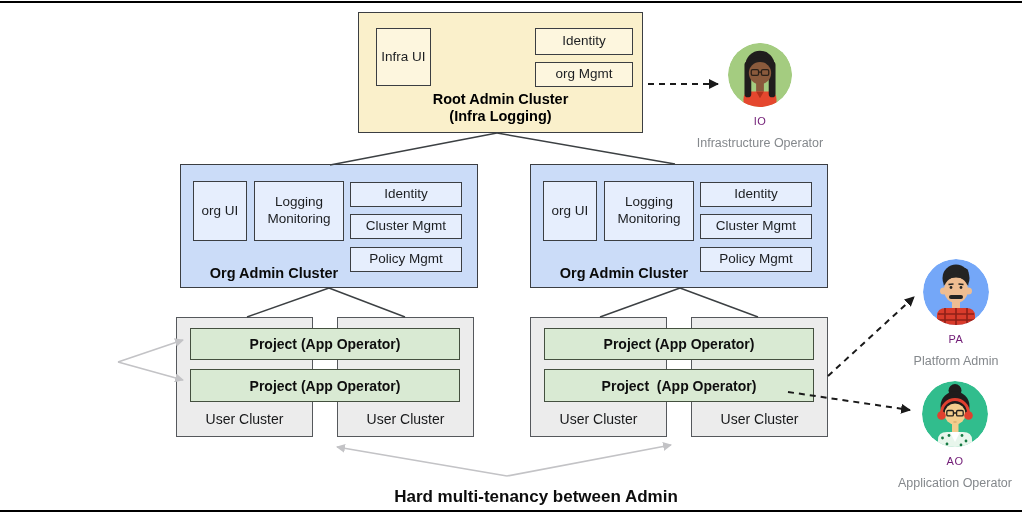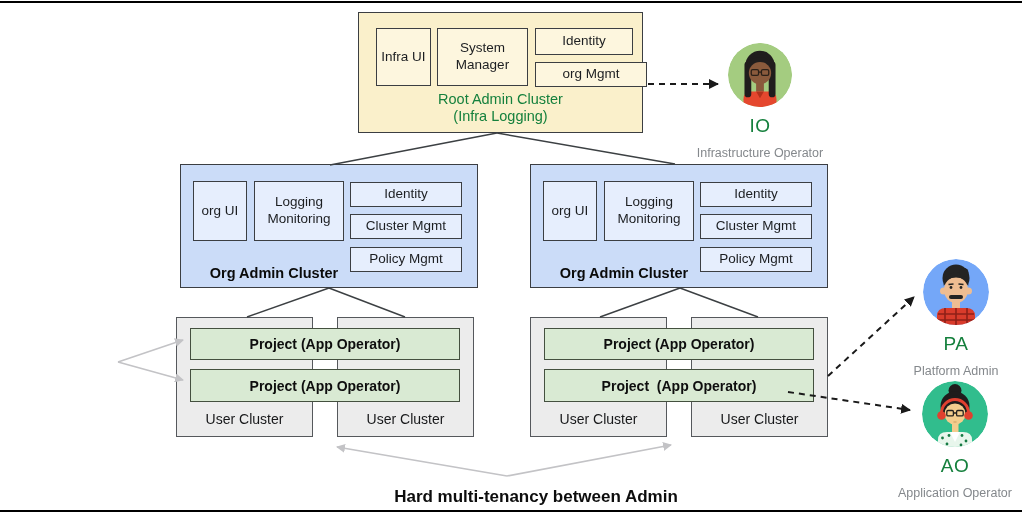--- a/index.html
+++ b/index.html
@@ -24,42 +24,41 @@
   }
   .project-bar span { white-space:pre; }
   .module {
     display:flex; align-items:center; justify-content:center;
     text-align:center; font-size:13.5px; line-height:1.25; color:#1c1e21;
   }
   .cluster-label {
     position:absolute; font-weight:bold; font-size:14.5px; color:#0a0a0a; text-align:center;
   }
   .root-title { position:absolute; left:0; right:0; bottom:7px; text-align:center;
-    font-weight:normal; font-size:14.5px; line-height:17px; color:#15803d; }
+    font-weight:bold; font-size:14.5px; line-height:17px; color:#000000; }
   .user-label { position:absolute; font-size:14px; color:#17181a; text-align:center; z-index:2; }
   .annotation { position:absolute; font-weight:bold; color:#0d0d0d; text-align:center; z-index:2; }
   .annotation-logical { left:0; top:307px; width:145px; font-size:16.5px; line-height:20px; }
   .annotation-hard { left:336px; top:487px; width:400px; font-size:17px; }
   .persona { position:absolute; text-align:center; z-index:4; }
   .persona svg { display:block; margin:0 auto; }
-  .persona-abbr { margin-top:7px; font-size:19px; color:#15803d; letter-spacing:0.5px; }
+  .persona-abbr { margin-top:7px; font-size:11px; color:#701a75; letter-spacing:0.5px; }
   .persona-role { margin-top:9px; font-size:12.5px; color:#84888c; }
   .overlay { position:absolute; left:0; top:0; z-index:5; pointer-events:none; }
 </style>
 </head>
 <body>
 
 <div class="canvas">
   <div class="frame"></div>
 
   <div class="box cluster-root" style="left:358px;top:12px;width:285px;height:121px;">
     <div class="box module-root module" style="left:17px;top:15px;width:55px;height:58px;">Infra UI</div>
-    <div class="box module-root module" style="left:78px;top:15px;width:91px;height:58px;">System Manager</div>
     <div class="box module-root module" style="left:176px;top:15px;width:98px;height:27px;">Identity</div>
-    <div class="box module-root module" style="left:176px;top:49px;width:112px;height:25px;">org Mgmt</div>
+    <div class="box module-root module" style="left:176px;top:49px;width:98px;height:25px;">org Mgmt</div>
     <div class="root-title">
       <div>Root Admin Cluster</div>
       <div>(Infra Logging)</div>
     </div>
   </div>
 
   <div class="box cluster-org" style="left:180px;top:164px;width:298px;height:124px;">
     <div class="box module-org module" style="left:12px;top:16px;width:54px;height:60px;">org UI</div>
     <div class="box module-org module" style="left:73px;top:16px;width:90px;height:60px;">Logging Monitoring</div>
     <div class="box module-org module" style="left:169px;top:17px;width:112px;height:25px;">Identity</div>

